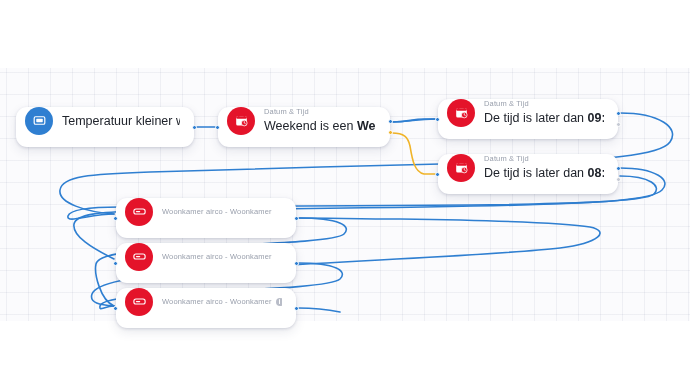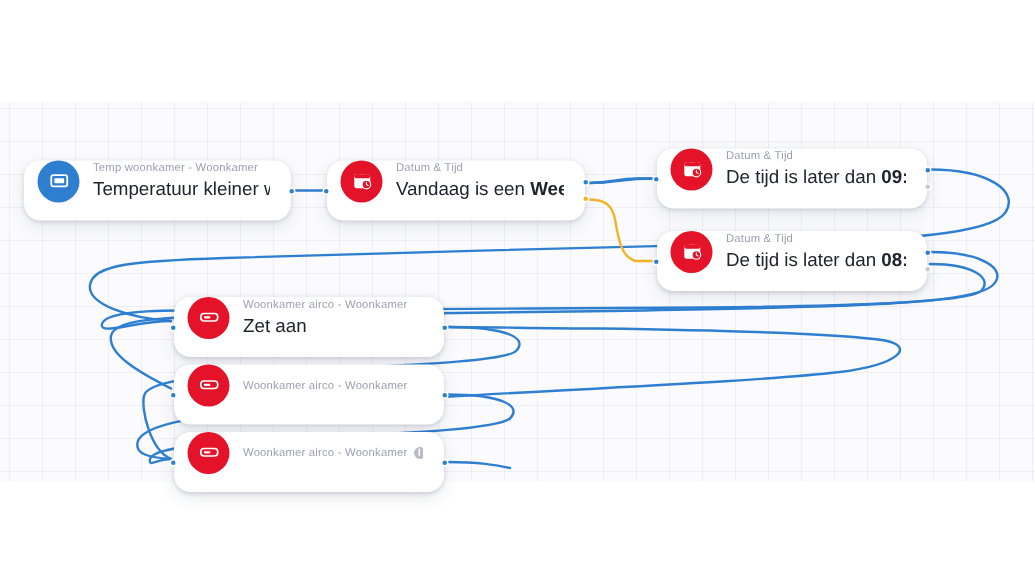--- a/index.html
+++ b/index.html
@@ -194,23 +194,20 @@
   </svg>
 
   <div class="node" id="node-temp">
     <div class="badge blue">
       <svg width="15" height="15" viewBox="0 0 24 24" aria-hidden="true">
         <rect x="3.5" y="6" width="17" height="12" rx="2.2" fill="none" stroke="#ffffff" stroke-width="1.9"></rect>
         <rect x="6.8" y="9.3" width="10.4" height="5.4" rx="1" fill="#ffffff"></rect>
       </svg>
     </div>
     <div class="body">
-      <div class="sub">
-        <span>Temp woonkamer - Woonkamer</span>
-      </div>
       <div class="title">
         <span>Temperatuur kleiner wordt dan </span>
       </div>
     </div>
     <div class="port" style="right:-3px; top:18px;"></div>
   </div>
 
   <div class="node" id="node-weekend">
     <div class="badge red">
       <svg width="15" height="15" viewBox="0 0 24 24" aria-hidden="true">
@@ -220,21 +217,21 @@
         <rect x="15.4" y="2.6" width="2" height="4" rx="1" fill="#e4132a"></rect>
         <circle cx="16.4" cy="16" r="4.6" fill="#e4132a" stroke="#ffffff" stroke-width="1.2"></circle>
         <path d="M16.4 13.6 L16.4 16 L18.2 17" stroke="#ffffff" stroke-width="1.2" fill="none" stroke-linecap="round"></path>
       </svg>
     </div>
     <div class="body">
       <div class="sub">
         <span>Datum &amp; Tijd</span>
       </div>
       <div class="title">
-        <span>Vandaag is een </span><b>Weekend dag</b>
+        <span>Weekend is een </span><b>Weekend dag</b>
       </div>
     </div>
     <div class="port" style="left:-3px; top:18px;"></div>
     <div class="port" style="right:-3px; top:12px;"></div>
     <div class="port yellow" style="right:-3px; top:23px;"></div>
   </div>
 
   <div class="node" id="node-time1">
     <div class="badge red">
       <svg width="15" height="15" viewBox="0 0 24 24" aria-hidden="true">
@@ -287,23 +284,20 @@
     <div class="badge red">
       <svg width="15" height="15" viewBox="0 0 24 24" aria-hidden="true">
         <rect x="3" y="8" width="18" height="8" rx="3.4" fill="none" stroke="#ffffff" stroke-width="1.8"></rect>
         <rect x="6.2" y="11" width="7" height="2.2" rx="1.1" fill="#ffffff"></rect>
       </svg>
     </div>
     <div class="body">
       <div class="sub">
         <span>Woonkamer airco - Woonkamer</span>
       </div>
-      <div class="title">
-        <span>Zet aan</span><b></b>
-      </div>
     </div>
     <div class="port" style="left:-3px; top:18px;"></div>
     <div class="port" style="right:-3px; top:18px;"></div>
   </div>
 
   <div class="node" id="node-temp19">
     <div class="badge red">
       <svg width="15" height="15" viewBox="0 0 24 24" aria-hidden="true">
         <rect x="3" y="8" width="18" height="8" rx="3.4" fill="none" stroke="#ffffff" stroke-width="1.8"></rect>
         <rect x="6.2" y="11" width="7" height="2.2" rx="1.1" fill="#ffffff"></rect>

